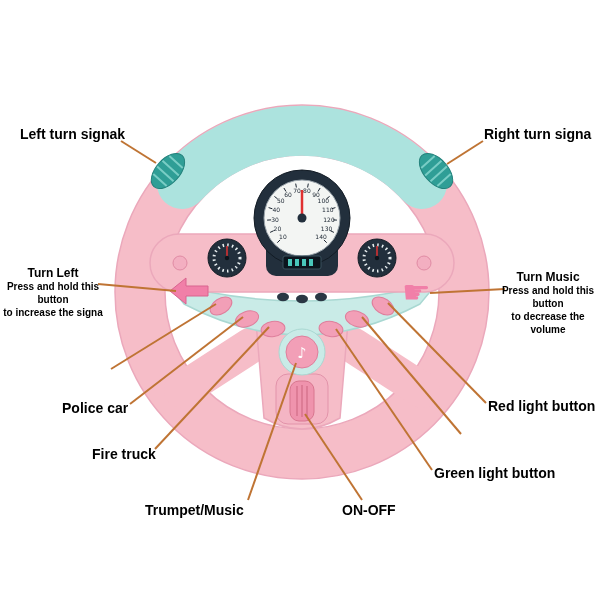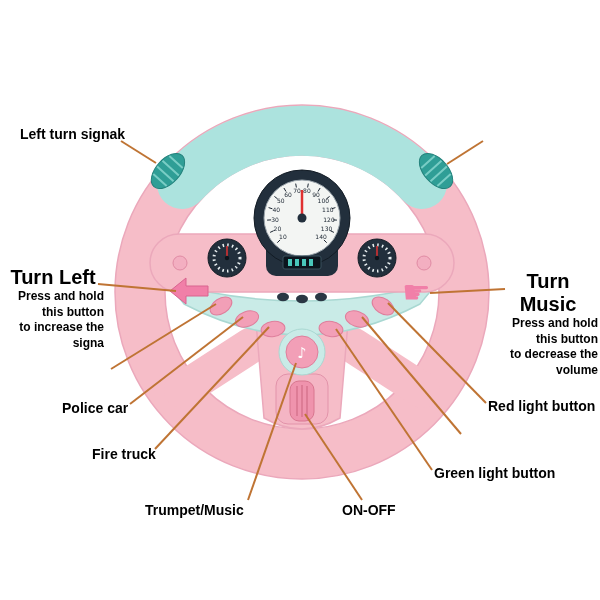--- a/index.html
+++ b/index.html
@@ -1,22 +1,22 @@
 <!DOCTYPE html>
 <html><head>
 <meta charset="utf-8">
 <style>
   html,body { margin:0; padding:0; background:#fff; }
   .stage { position:relative; width:600px; height:600px; background:#fff; overflow:hidden;
            font-family:"Liberation Sans", sans-serif; }
   svg.wheel { position:absolute; left:0; top:0; }
   .label { position:absolute; color:#000; font-weight:700; font-size:14px; white-space:nowrap; z-index:5; }
   .label-block { position:absolute; text-align:center; z-index:5; color:#000; }
-  .label-title { font-size:20px; font-weight:700; }
-  .label-note { font-size:12px; font-weight:700; line-height:1.3;text-align:right; }
+  .label-title { font-size:12px; font-weight:700; }
+  .label-note { font-size:10px; font-weight:700; line-height:1.3; }
   #dial-numbers text { font-family:"DejaVu Sans", sans-serif; font-size:6px; fill:#1a2430; text-anchor:middle; }
   #dial-numbers line { stroke:#1a2430; stroke-width:1; }
   .music-note { font:bold 15px "DejaVu Sans", sans-serif; fill:#ffffff; text-anchor:middle; }
   .hand-icon { font-size:32px; font-family:"DejaVu Sans", sans-serif; fill:#f17fa8; }
 </style>
 </head>
 <body>
 
 <div class="stage">
 
@@ -149,20 +149,21 @@
       <line x1="155" y1="449" x2="269" y2="327"></line>
       <line x1="248" y1="500" x2="296" y2="363"></line>
       <line x1="362" y1="500" x2="305" y2="414"></line>
       <line x1="486" y1="403" x2="388" y2="303"></line>
       <line x1="461" y1="434" x2="362" y2="317"></line>
       <line x1="432" y1="470" x2="336" y2="329"></line>
     </g>
   </svg>
 
   <div class="label" style="left:20px;top:126px">Left turn signak</div>
+  <div class="label" style="left:484px;top:126px">Right turn signa</div>
 
   <div class="label-block" style="left:2px;top:266px;width:102px">
     <div class="label-title">Turn Left</div>
     <div class="label-note">Press and hold this button</div>
     <div class="label-note">to increase the signa</div>
   </div>
 
   <div class="label-block" style="left:498px;top:270px;width:100px">
     <div class="label-title">Turn Music</div>
     <div class="label-note">Press and hold this button</div>

